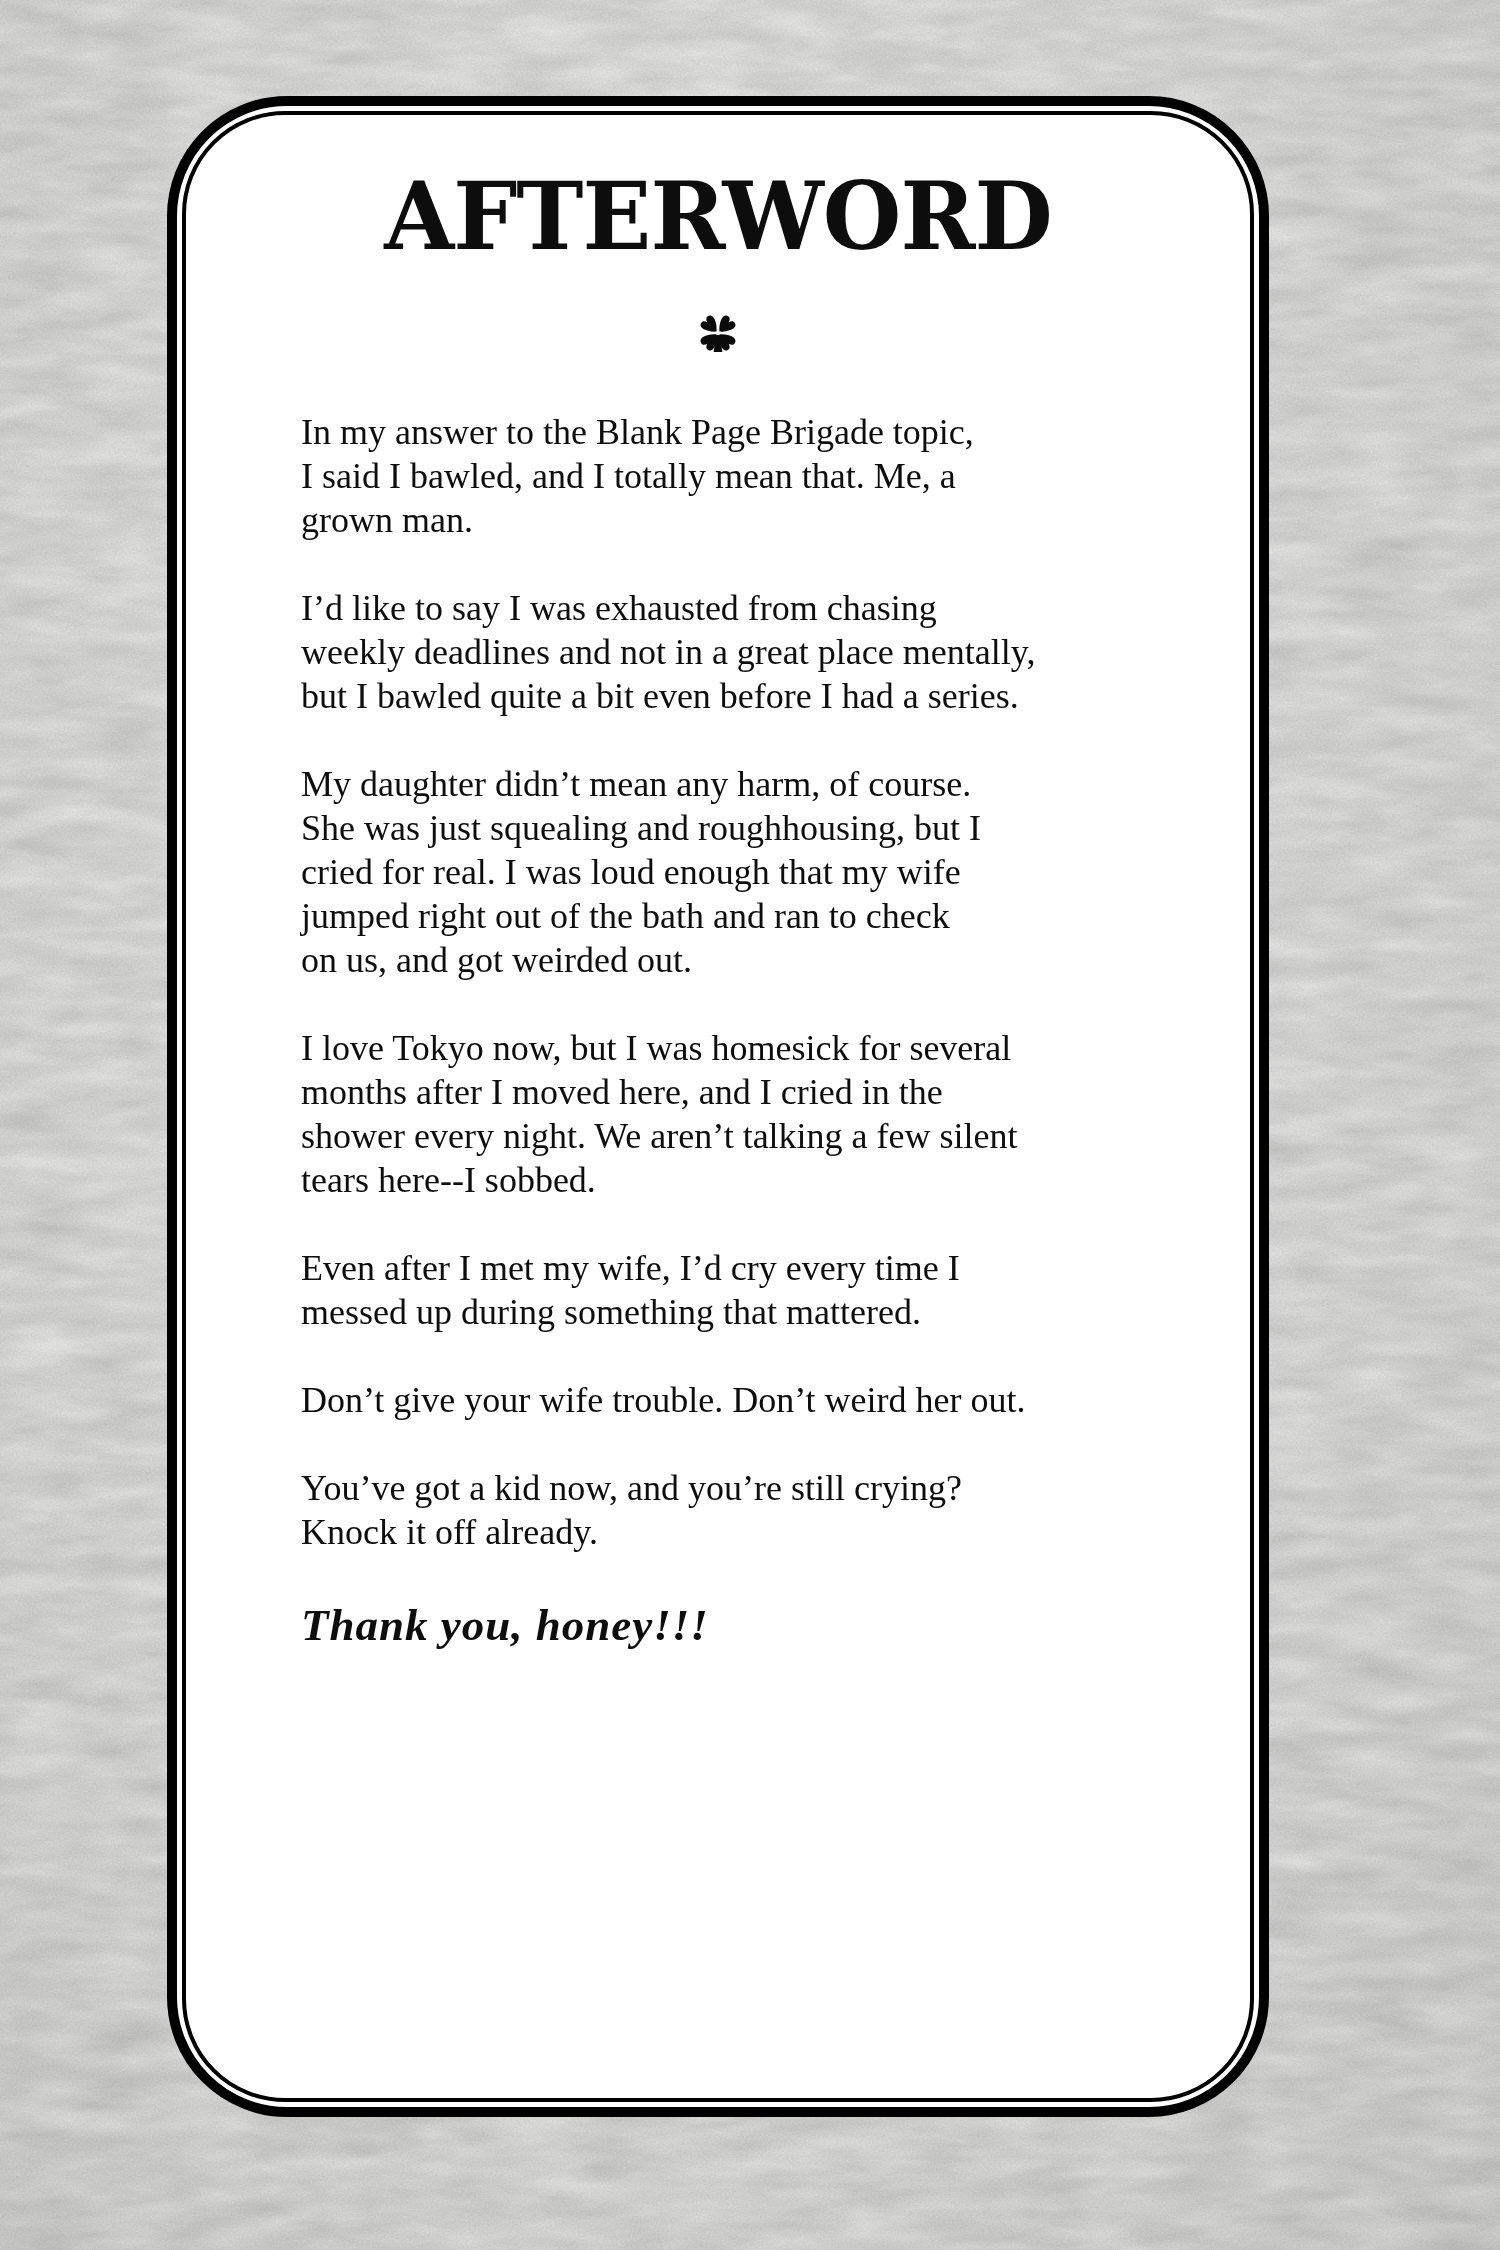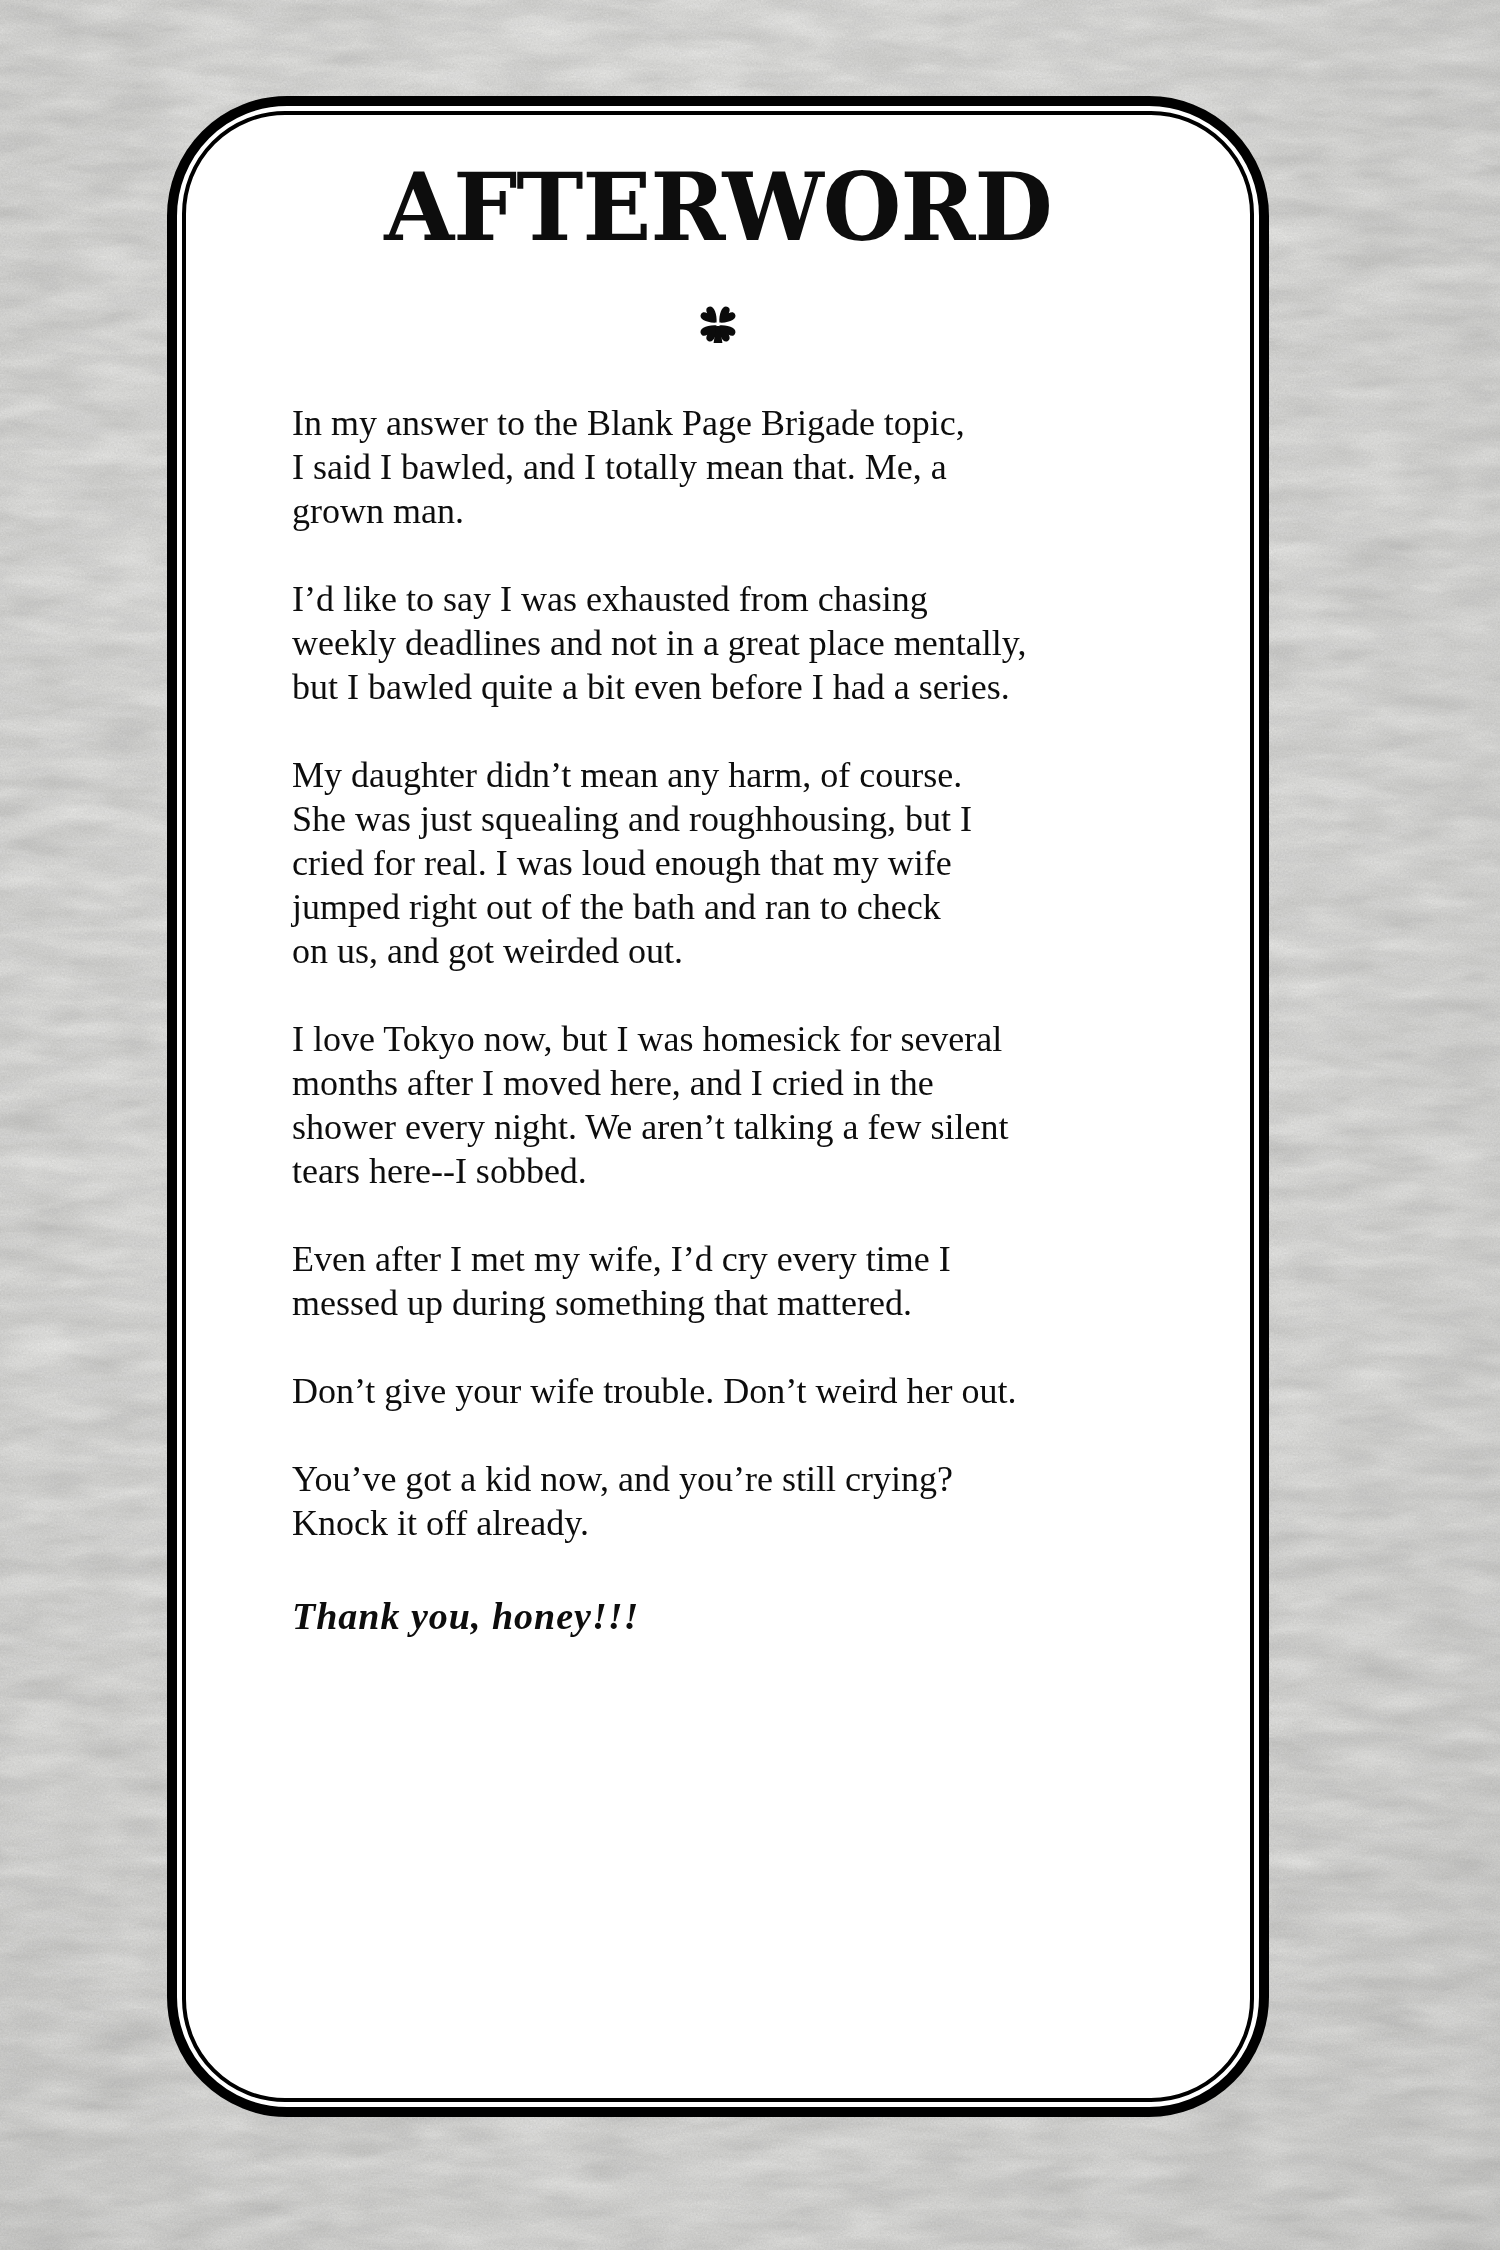--- a/index.html
+++ b/index.html
@@ -43,21 +43,21 @@
   .inner-frame {
     position: absolute;
     inset: 5px;
     border: 4px solid var(--frame, #000000);
     border-radius: 103px;
     pointer-events: none;
   }
   .panel-content {
     position: absolute;
     inset: 0;
-    padding: 7px;
+    padding: 16px;
   }
   .title {
     margin: 44px 0 0 0;
     text-align: center;
     font-family: "DejaVu Serif", serif;
     font-weight: bold;
     font-size: 94px;
     line-height: 100px;
     letter-spacing: -1px;
     color: var(--ink, #0d0d0d);
@@ -79,21 +79,21 @@
     margin: 0 0 44px 0;
     font-family: Liberation Serif, serif;
     font-size: 36px;
     line-height: 44px;
     color: var(--ink, #0d0d0d);
     white-space: pre-line;
   }
   .paragraphs p.signature {
     font-weight: bold;
     font-style: italic;
-    font-size: 38px;
+    font-size: 45px;
     line-height: 54px;
     margin-bottom: 14px;
     letter-spacing: 1px;
   }
 </style>
 </head>
 <body>
 
 <div class="page">
 

